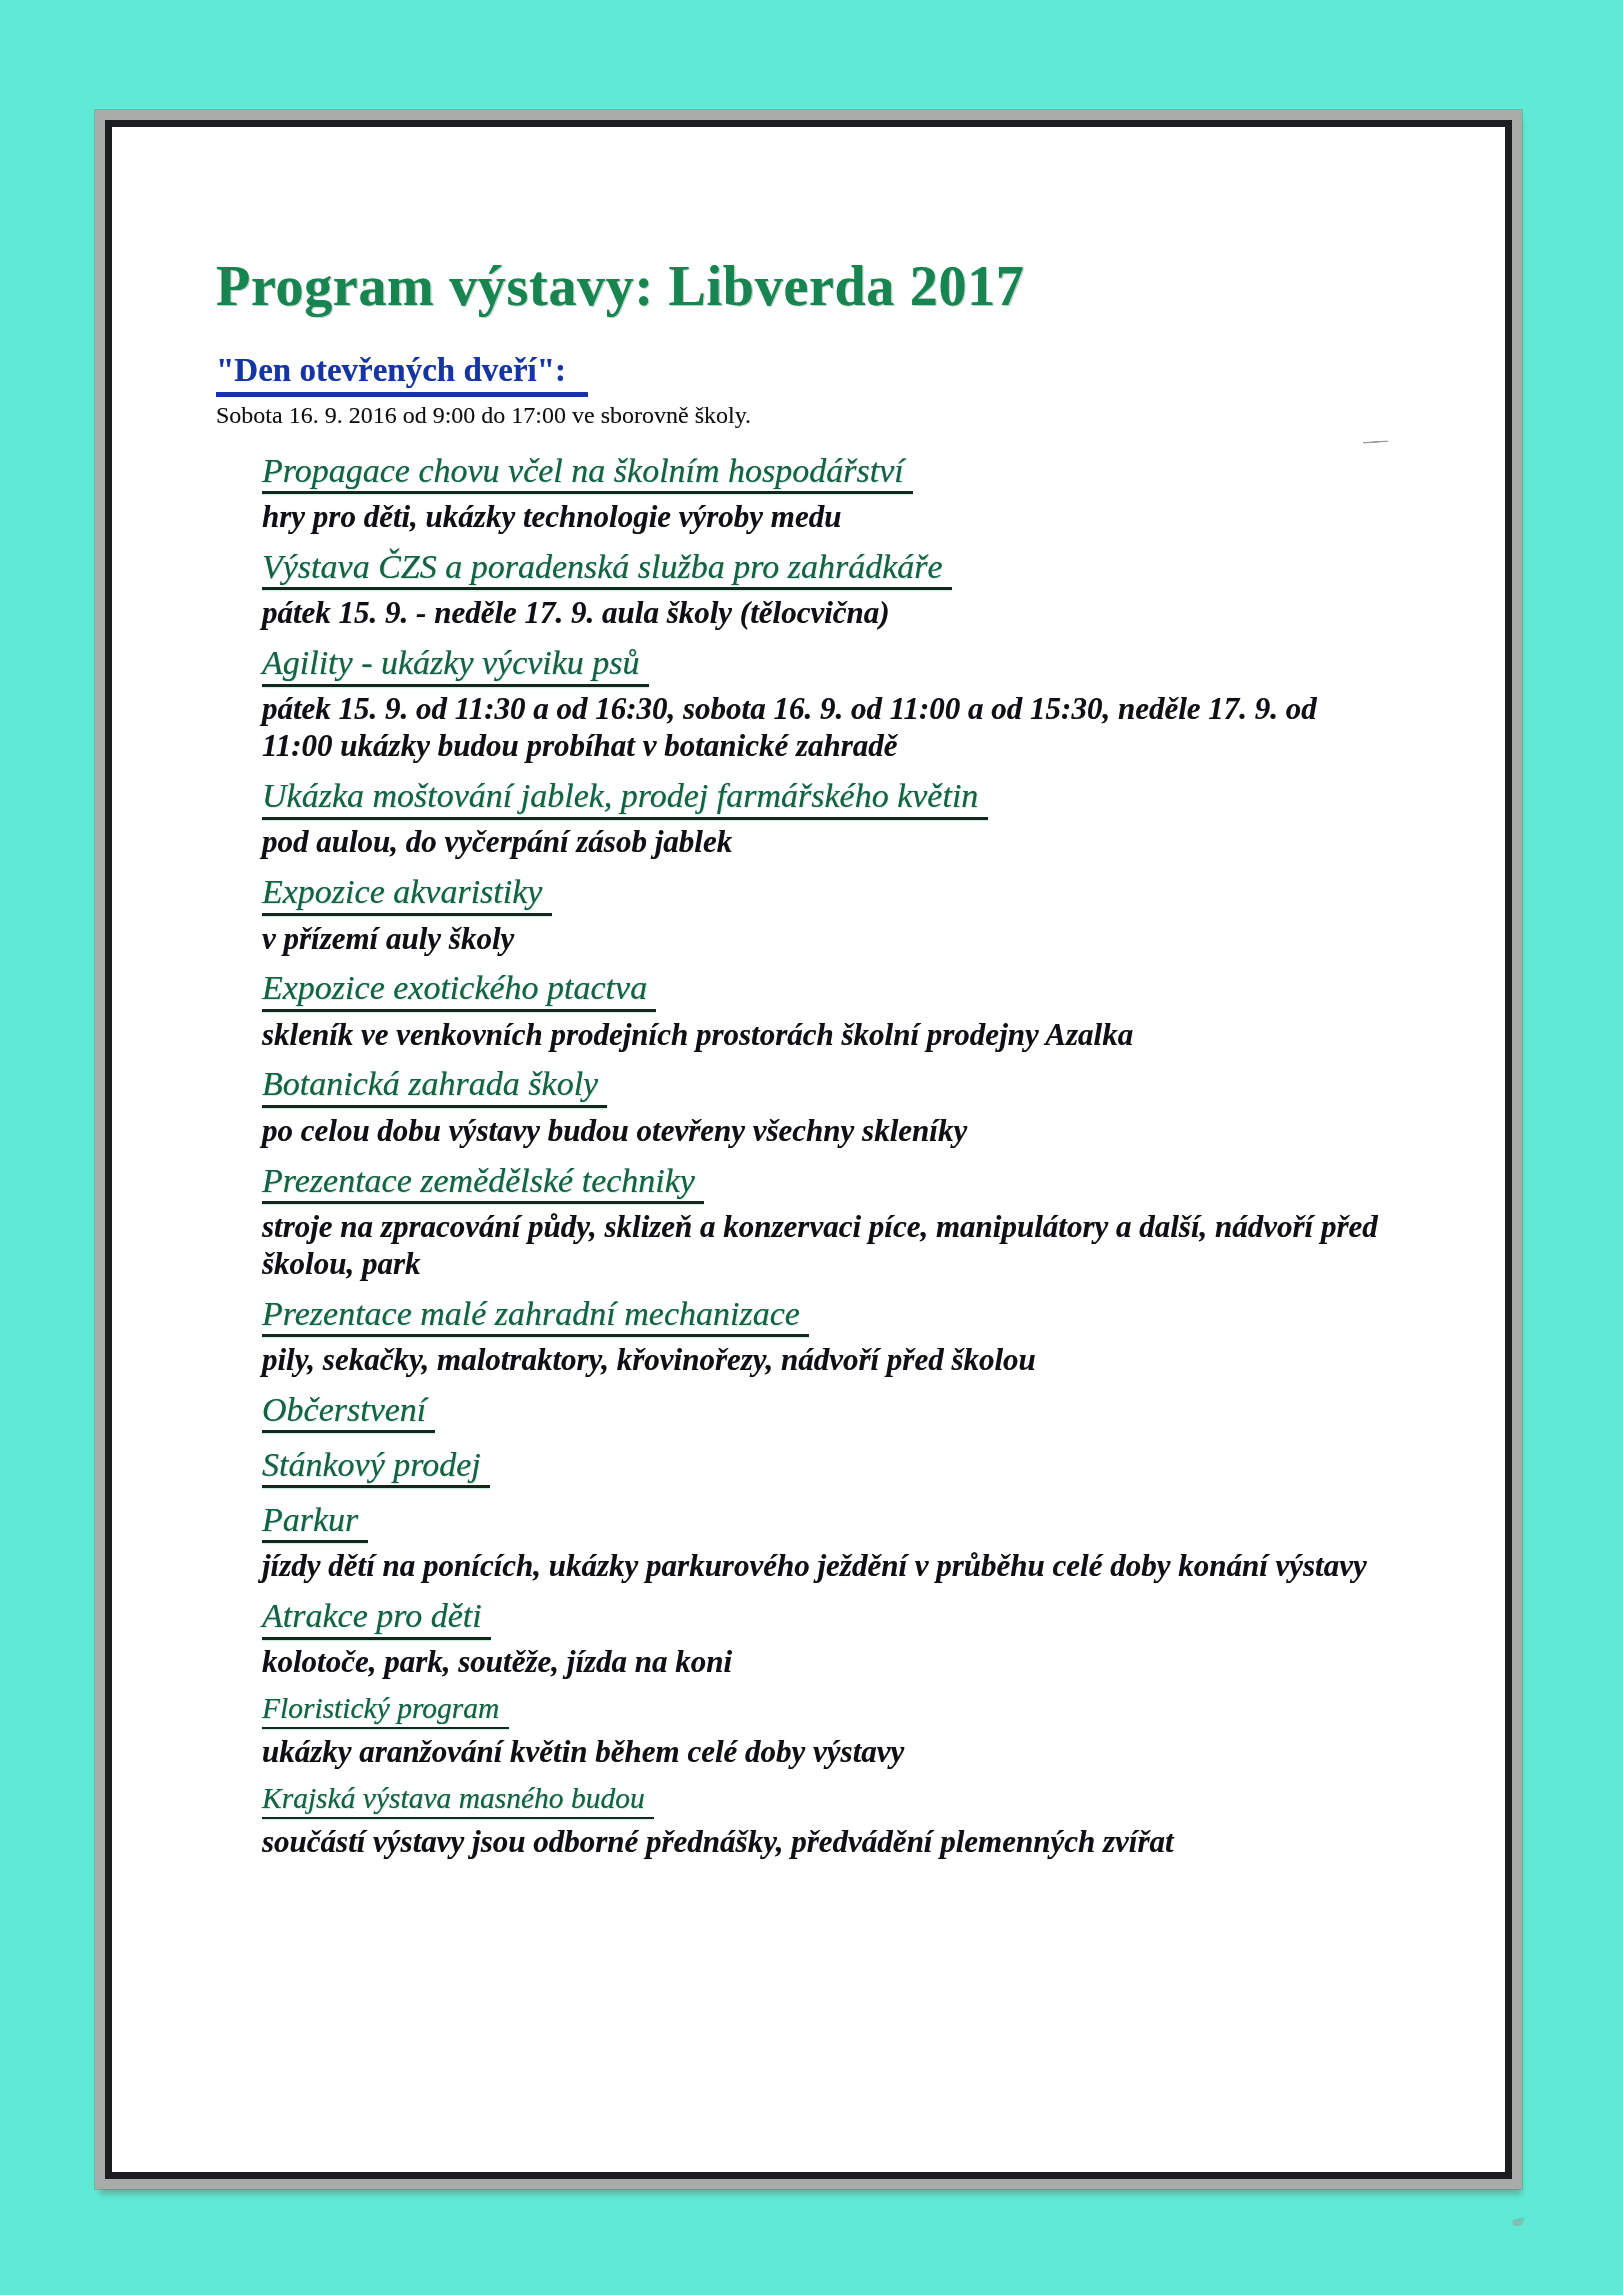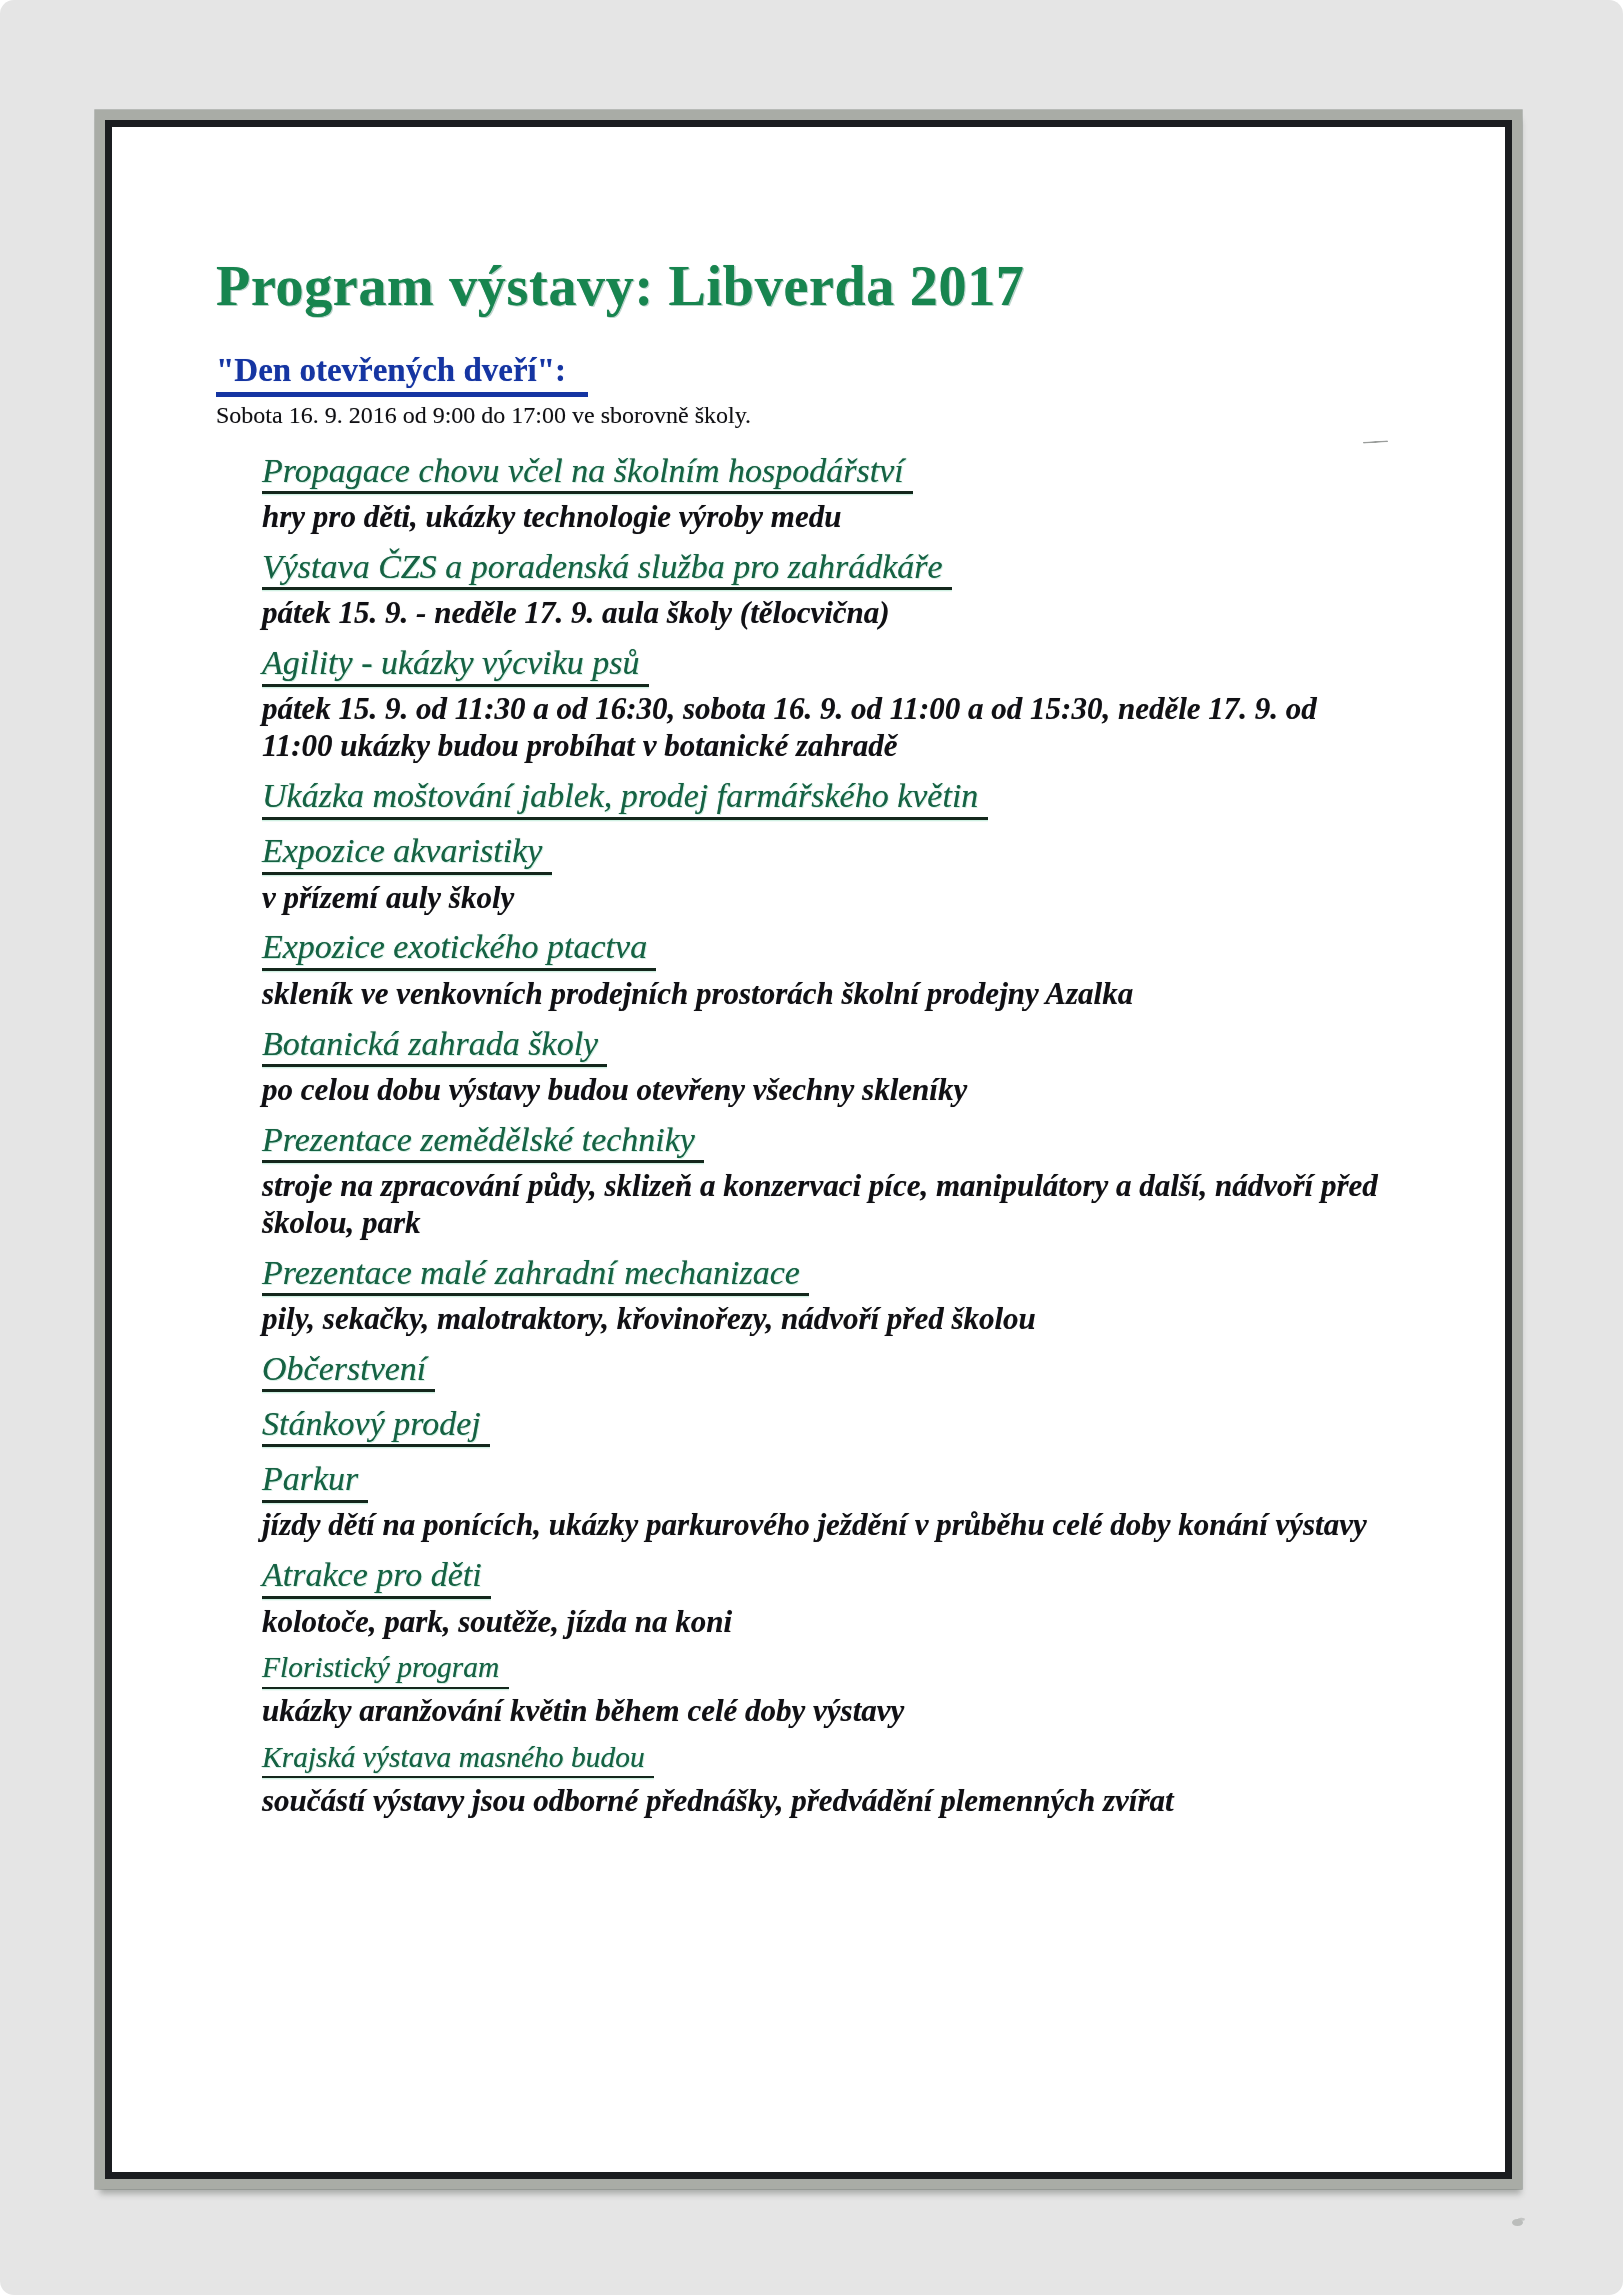--- a/index.html
+++ b/index.html
@@ -10,21 +10,21 @@
     --body-black:#101014;
     --frame-gray:#A9ACA6;
     --frame-black:#1B1D20;
   }
   html,body{margin:0;padding:0;}
   body{
     width:1623px;height:2295px;background:#ffffff;overflow:hidden;
     font-family:"Liberation Serif","DejaVu Serif",serif;
     -webkit-font-smoothing:antialiased;
   }
-  .page{position:relative;width:1623px;height:2295px;background:#e5e5e5;border-radius:14px;}
+  .page{position:relative;width:1623px;height:2295px;background:#5eead4;}
 
   
   .frame{
     position:absolute;left:95px;top:110px;width:1427px;height:2079px;
     box-sizing:border-box;border:10.5px solid var(--frame-gray);
     box-shadow:0 0 0 0.7px rgba(110,114,110,.55), 2px 7.2px 5.9px -2.6px rgba(100,104,99,.45);
   }
   .frame-inner{
     width:100%;height:100%;box-sizing:border-box;
     border:7.9px solid var(--frame-black);background:#ffffff;
@@ -128,20 +128,23 @@
             <div class="desc-line">pátek 15. 9. od 11:30 a od 16:30, sobota 16. 9. od 11:00 a od 15:30, neděle 17. 9. od</div>
             <div class="desc-line">11:00 ukázky budou probíhat v botanické zahradě</div>
           </div>
   </div>
 
 
   <div class="program-item">
     <div class="item-title">
             <div class="tl-row"><span class="title-line">Ukázka moštování jablek, prodej farmářského květin</span></div>
           </div>
+    <div class="item-desc">
+            <div class="desc-line">pod aulou, do vyčerpání zásob jablek</div>
+          </div>
   </div>
 
   <div class="program-item">
     <div class="item-title">
             <div class="tl-row"><span class="title-line">Expozice akvaristiky</span></div>
           </div>
     <div class="item-desc">
             <div class="desc-line">v přízemí auly školy</div>
           </div>
   </div>

